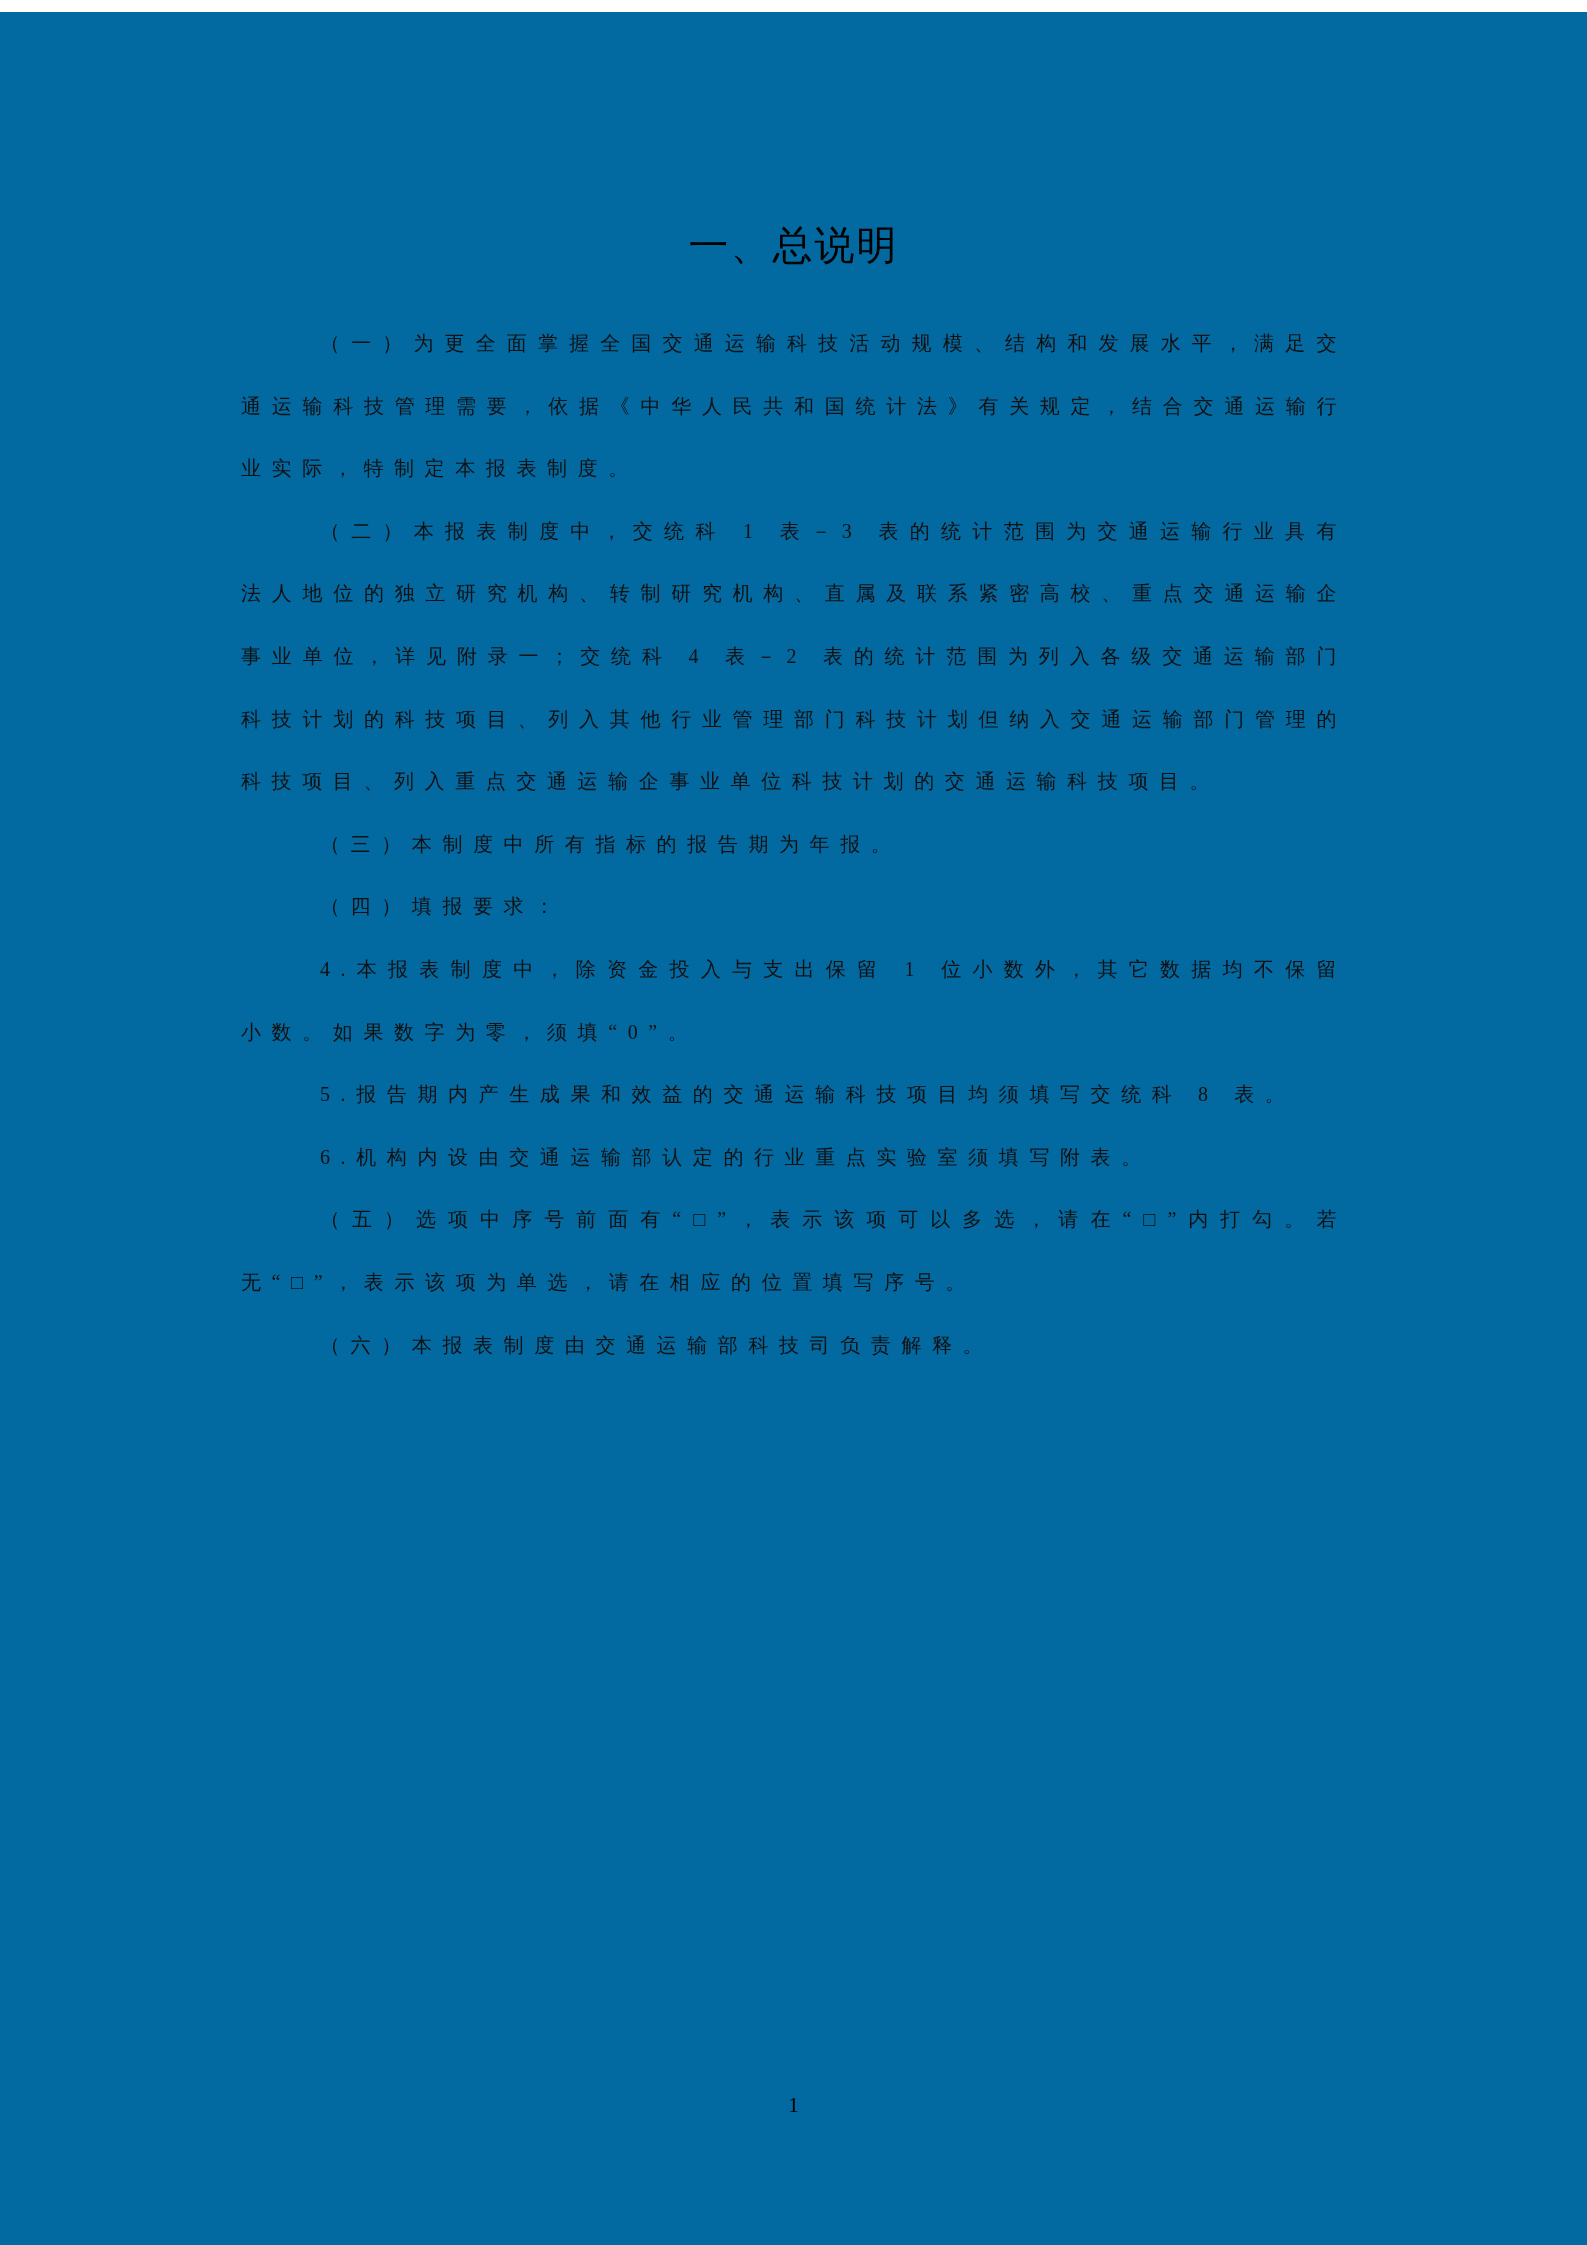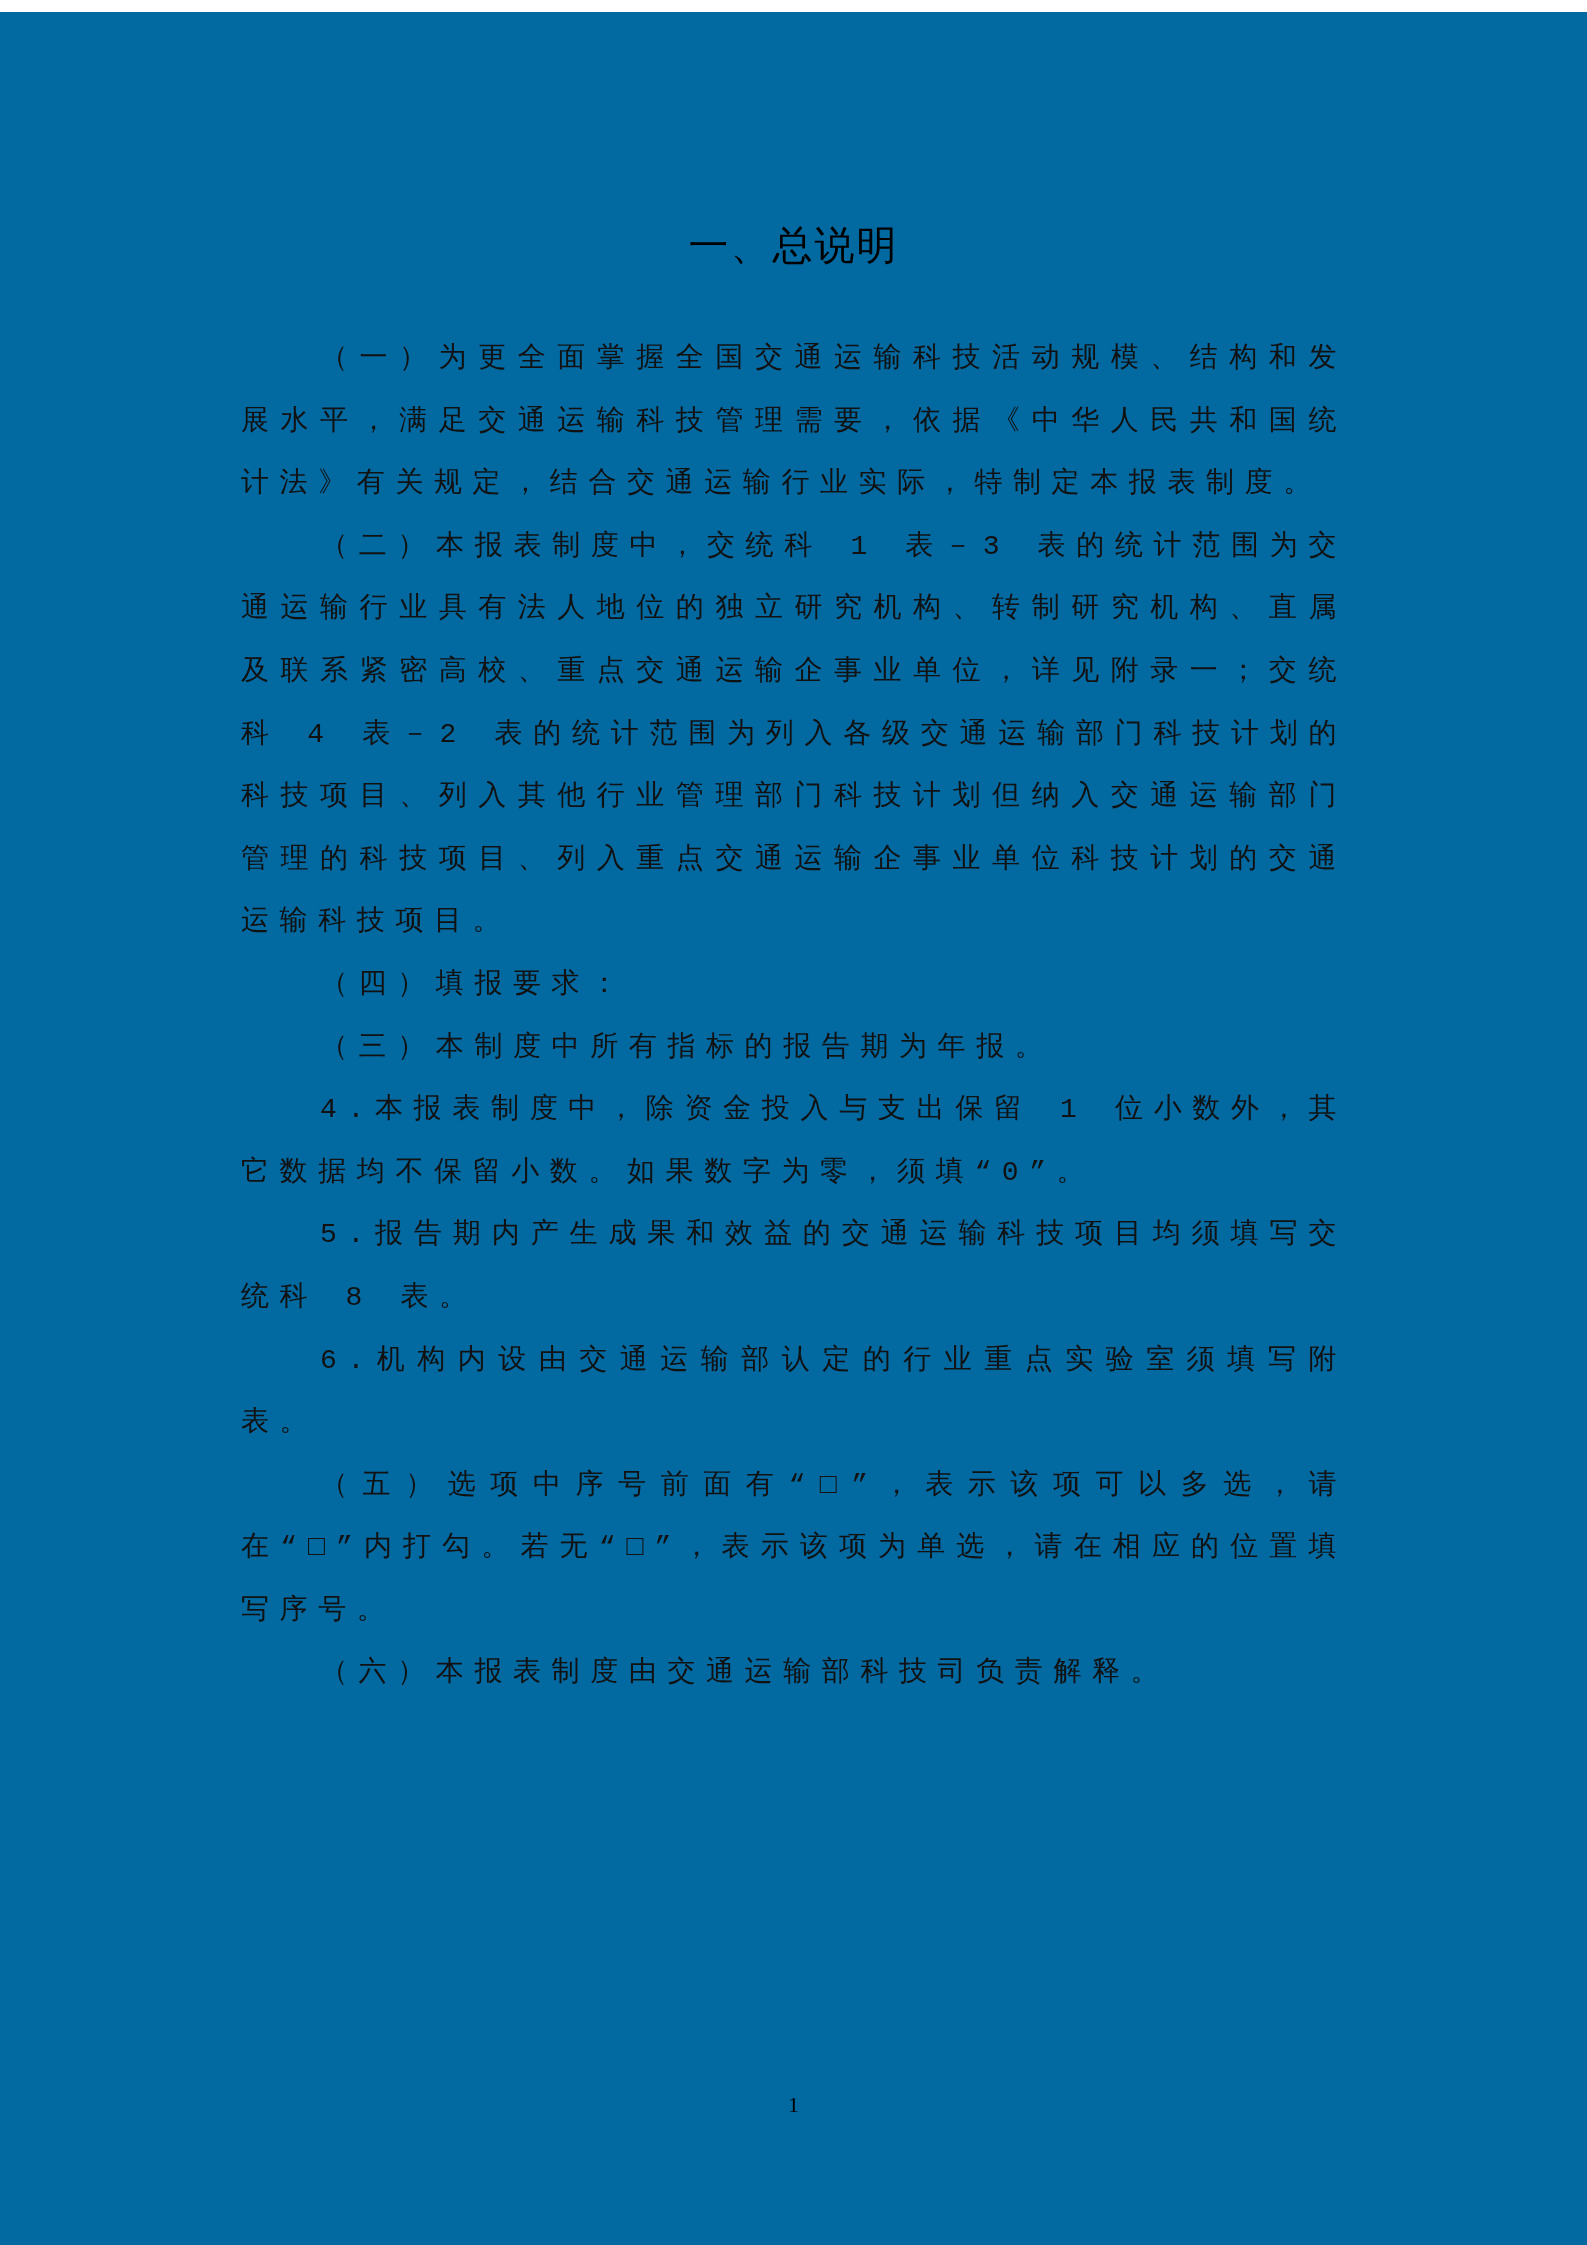--- a/index.html
+++ b/index.html
@@ -4,42 +4,42 @@
 <style>
   html, body { margin: 0; padding: 0; background: #ffffff; }
   body { width: 1587px; height: 2245px; position: relative; overflow: hidden; }
   .page { position: absolute; left: 0; top: 0; width: 1587px; height: 2245px; background: #0369a1; margin-top: 12px; }
   .title {
     position: absolute; left: 0; top: 206px; width: 1587px; text-align: center;
     font-family: "DejaVu Sans", "Liberation Sans", sans-serif;
     font-size: 40px; line-height: 54px; color: #000; letter-spacing: 2px;
   }
   .body {
-    position: absolute; left: 241px; top: 316px; width: 1106px;
-    font-family: Liberation Mono, monospace;
-    font-size: 28px; line-height: 62.6px; color: #111;
+    position: absolute; left: 241px; top: 300px; width: 1106px;
+    font-family: Liberation Serif, serif;
+    font-size: 20px; line-height: 62.6px; color: #111;
   }
   .para { margin: 0; text-align: justify; text-align-last: left; letter-spacing: 10.6px; }
   .para.indent { text-indent: 79px; }
   .page-number {
     position: absolute; left: 0; top: 2080px; width: 1587px; text-align: center;
     font-family: "Liberation Serif", "DejaVu Serif", serif; font-size: 22px; color: #000;
   }
 </style>
 </head>
 <body>
 
 <div class="page">
   <div class="title">一、总说明</div>
 
   <div class="body">
     <p class="para indent">（一）为更全面掌握全国交通运输科技活动规模、结构和发展水平，满足交通运输科技管理需要，依据《中华人民共和国统计法》有关规定，结合交通运输行业实际，特制定本报表制度。</p>
     <p class="para indent">（二）本报表制度中，交统科 1 表－3 表的统计范围为交通运输行业具有法人地位的独立研究机构、转制研究机构、直属及联系紧密高校、重点交通运输企事业单位，详见附录一；交统科 4 表－2 表的统计范围为列入各级交通运输部门科技计划的科技项目、列入其他行业管理部门科技计划但纳入交通运输部门管理的科技项目、列入重点交通运输企事业单位科技计划的交通运输科技项目。</p>
+    <p class="para indent">（三）本制度中所有指标的报告期为年报。</p>
     <p class="para indent">（四）填报要求：</p>
-    <p class="para indent">（三）本制度中所有指标的报告期为年报。</p>
     <p class="para indent">4.本报表制度中，除资金投入与支出保留 1 位小数外，其它数据均不保留小数。如果数字为零，须填“0”。</p>
     <p class="para indent">5.报告期内产生成果和效益的交通运输科技项目均须填写交统科 8 表。</p>
     <p class="para indent">6.机构内设由交通运输部认定的行业重点实验室须填写附表。</p>
     <p class="para indent">（五）选项中序号前面有“□”，表示该项可以多选，请在“□”内打勾。若无“□”，表示该项为单选，请在相应的位置填写序号。</p>
     <p class="para indent">（六）本报表制度由交通运输部科技司负责解释。</p>
   </div>
 
   <div class="page-number">1</div>
 </div>
 

